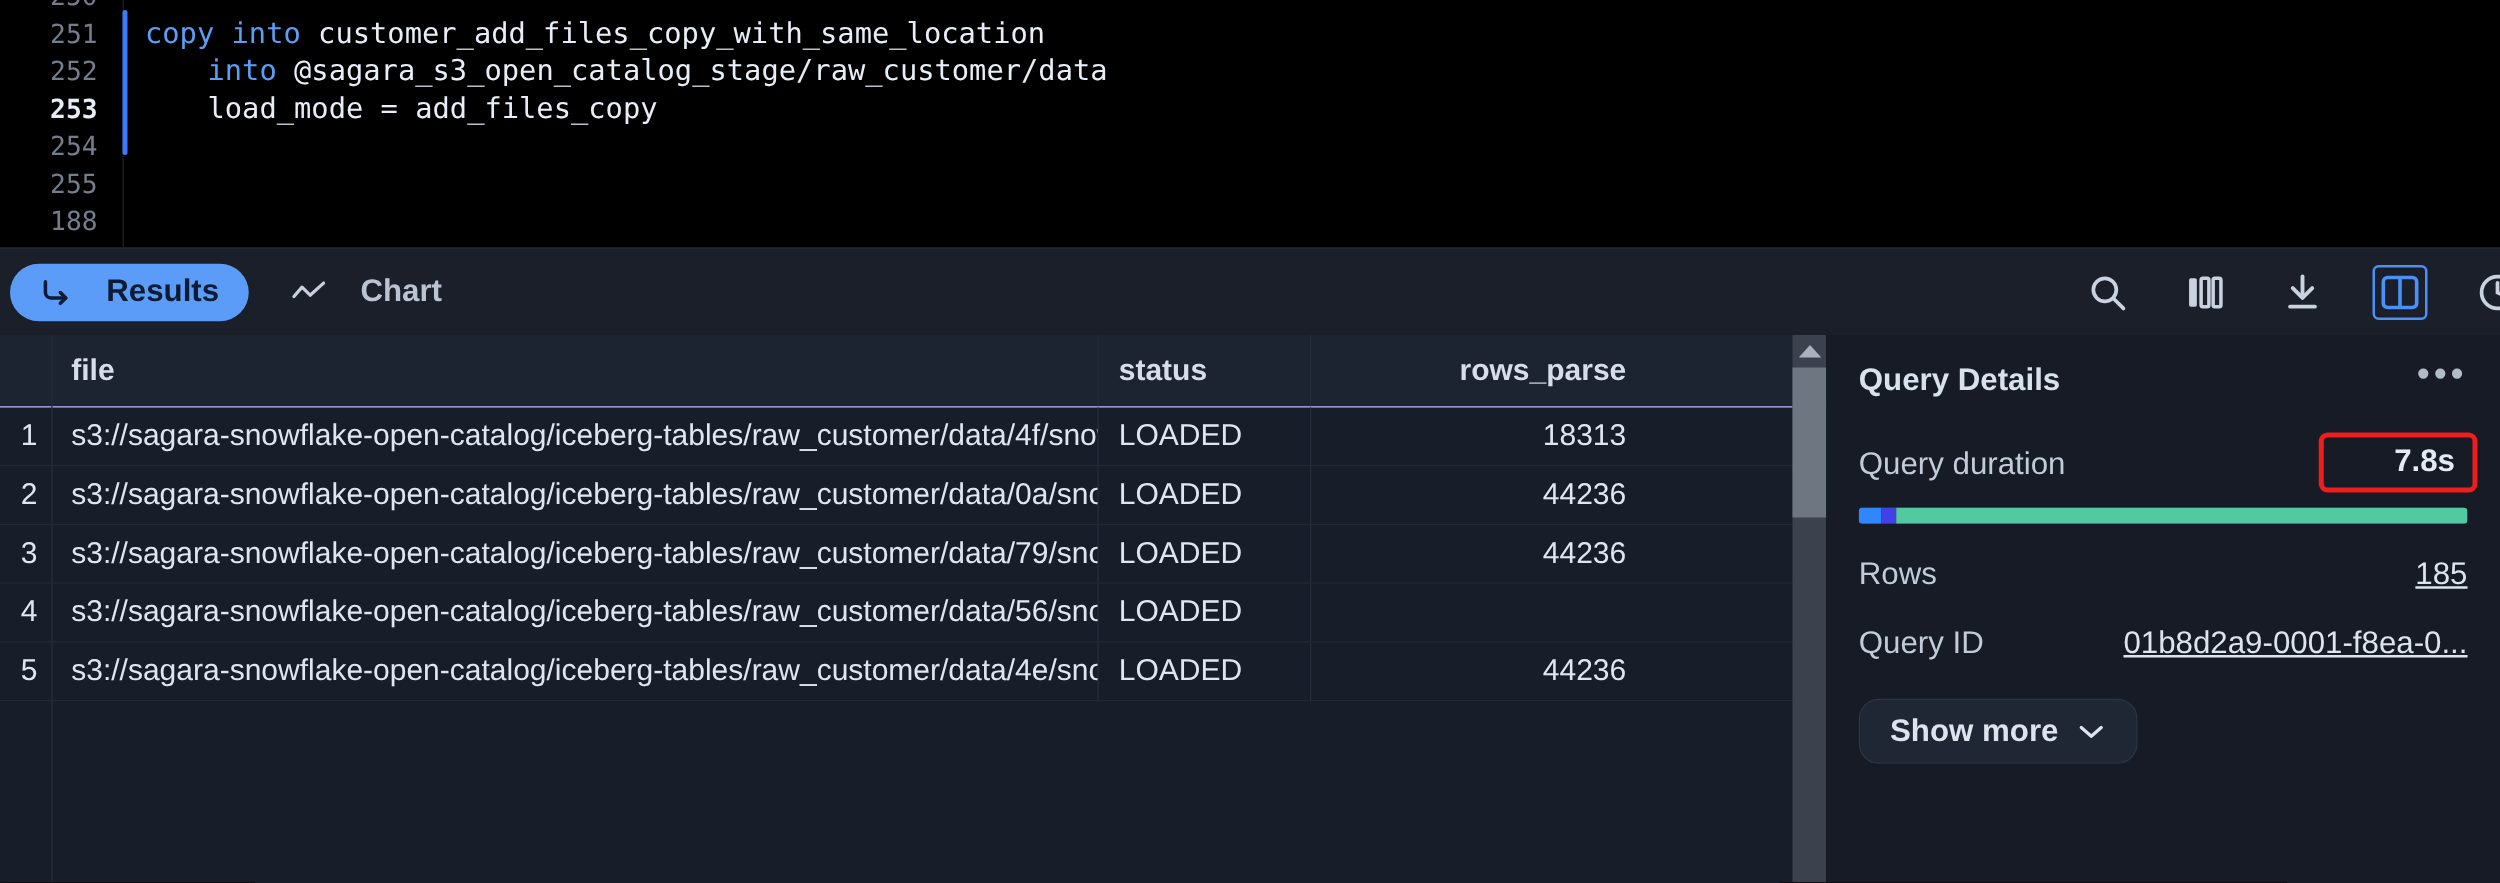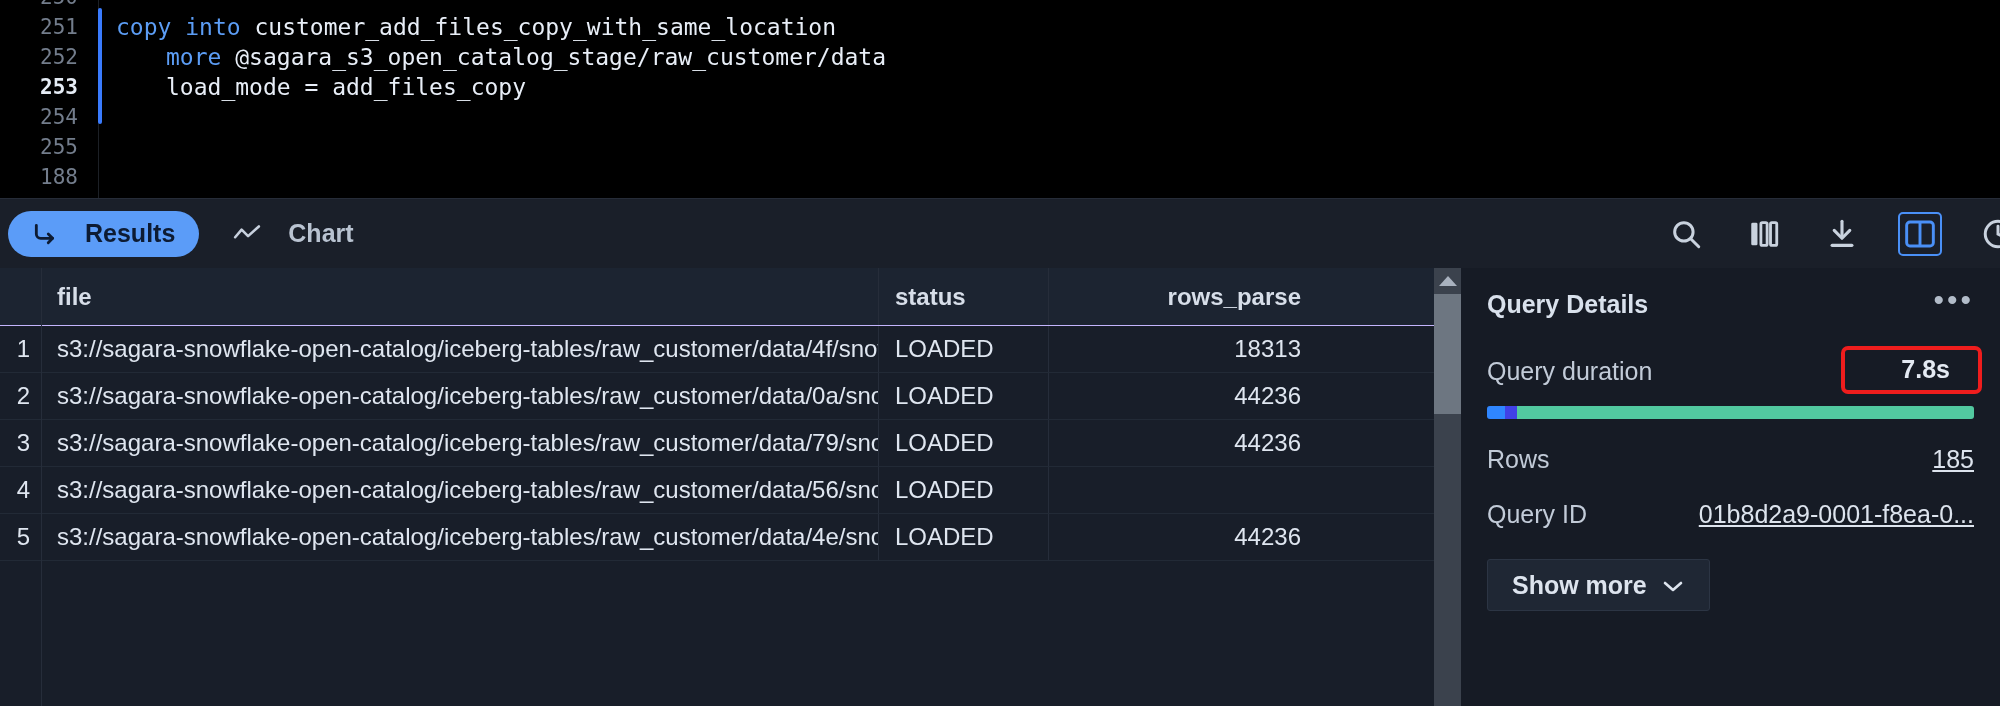--- a/index.html
+++ b/index.html
@@ -129,34 +129,34 @@
              line-height: 16px; padding-bottom: 10px; }
   .qd-row {
     display: flex; align-items: center; justify-content: space-between;
     margin-top: 30px;
   }
   .qd-label { font-size: 25px; color: #c2cbd8; }
   .qd-val { font-size: 25px; color: #e4eaf3; font-weight: bold; }
   .qd-link { font-size: 25px; color: #dde4ee; text-decoration: underline; cursor: pointer; }
   .hl-box {
     border: 4px solid #ef1d1d; border-radius: 7px;
-    padding: 5px 28px 6px 56px; margin-right: -8px; margin-top: -3px;
+    padding: 5px 14px 6px 56px; margin-right: -8px; margin-top: -3px;
   }
   .qd-bar {
     position: relative; margin-top: 12px; height: 13px; width: 100%;
     border-radius: 3px; overflow: hidden; background: #2a303c;
     display: flex;
   }
   .seg-a { width: 3.6%; background: #2f86ff; }
   .seg-b { width: 2.6%; background: #4141e6; }
   .seg-c { flex: 1; background: #52c9a0; }
   .qd-row.tight { margin-top: 26px; }
   .showmore {
     margin-top: 30px; display: inline-flex; align-items: center; gap: 14px;
-    background: #1f2734; border: 1px solid #2c3544; border-radius: 3px;
+    background: #1f2734; border: 1px solid #2c3544; border-radius: 16px;
     height: 52px; padding: 0 24px; cursor: pointer;
     font-size: 25px; font-weight: bold; color: #dde4ee;
   }
   .left-edge {
     position: absolute; left: 0; top: 0; width: 8px; height: 438px;
     background: #12161f;
   }
 </style>
 </head>
 <body>
@@ -169,21 +169,21 @@
 
     <div class="code-line" style="top:-18px;position:absolute;width:100%">
       <span class="ln">250</span>
     </div>
     <div class="code-line" style="top:12px;position:absolute;width:100%">
       <span class="ln">251</span>
       <span class="code-text"><span class="kw">copy into </span><span>customer_add_files_copy_with_same_location</span></span>
     </div>
     <div class="code-line" style="top:42px;position:absolute;width:100%">
       <span class="ln">252</span>
-      <span class="code-text ind1"><span class="kw">more </span><span>@sagara_s3_open_catalog_stage/raw_customer/data</span></span>
+      <span class="code-text ind1"><span class="kw">into </span><span>@sagara_s3_open_catalog_stage/raw_customer/data</span></span>
     </div>
     <div class="code-line" style="top:72px;position:absolute;width:100%">
       <span class="ln cur">253</span>
       <span class="code-text ind1">load_mode = add_files_copy</span>
     </div>
     <div class="code-line" style="top:102px;position:absolute;width:100%">
       <span class="ln">254</span>
     </div>
     <div class="code-line" style="top:132px;position:absolute;width:100%">
       <span class="ln">255</span>

